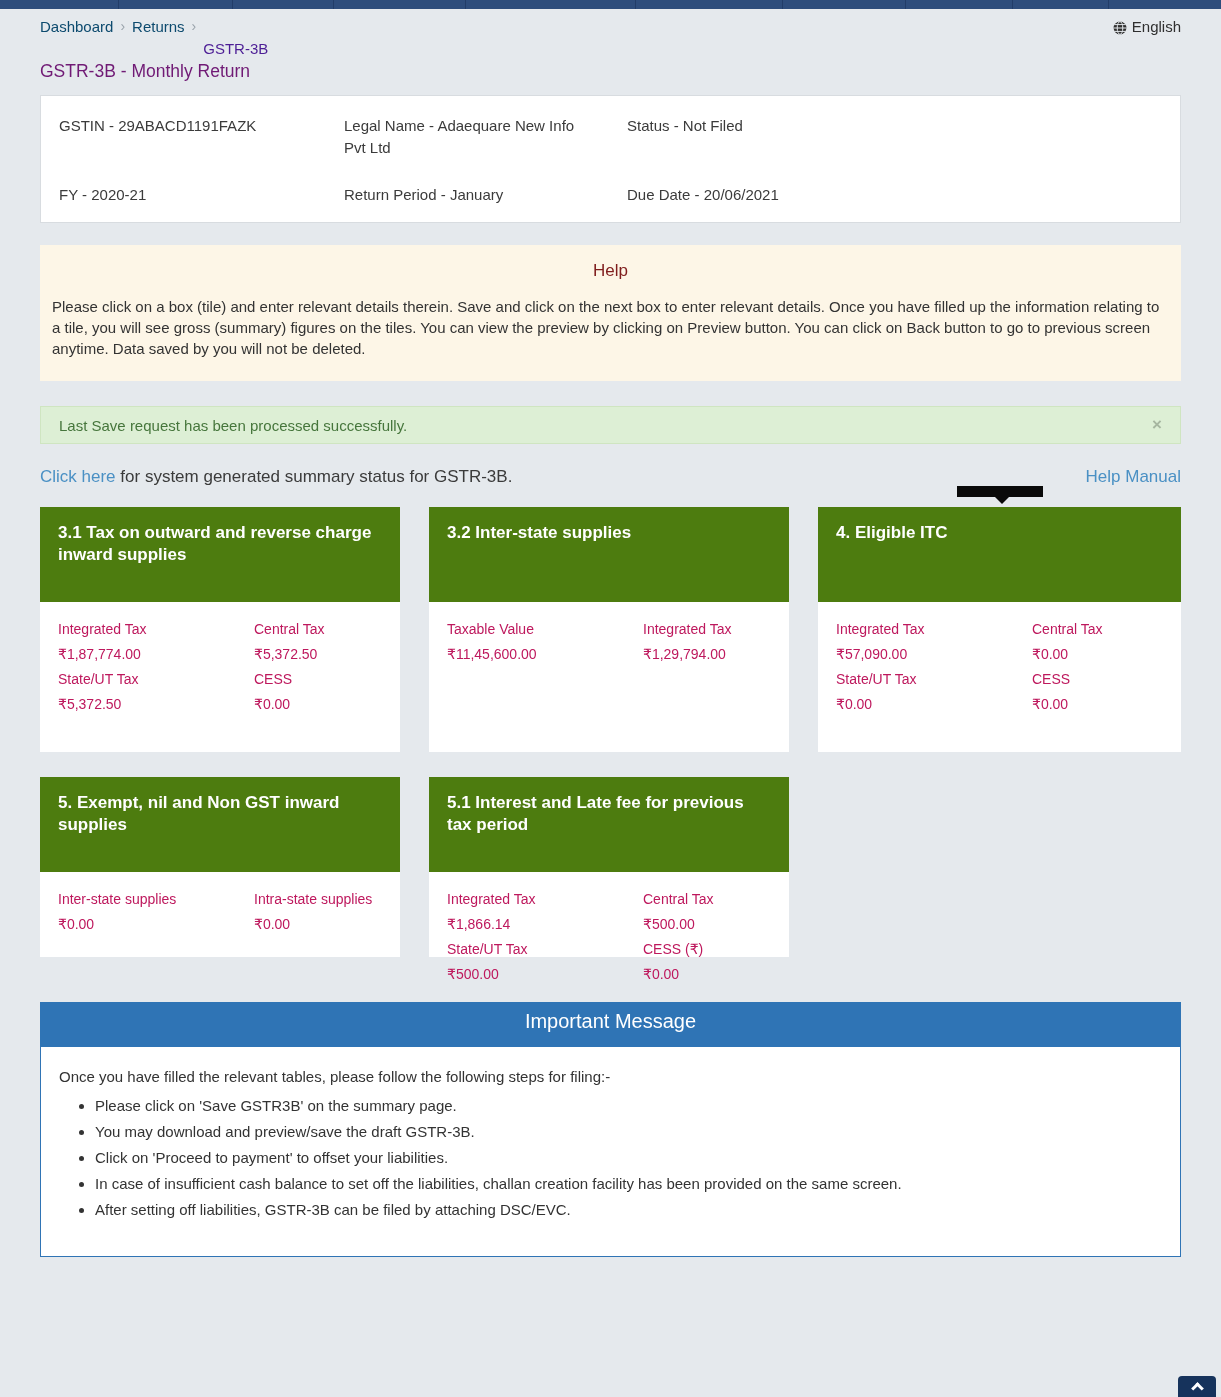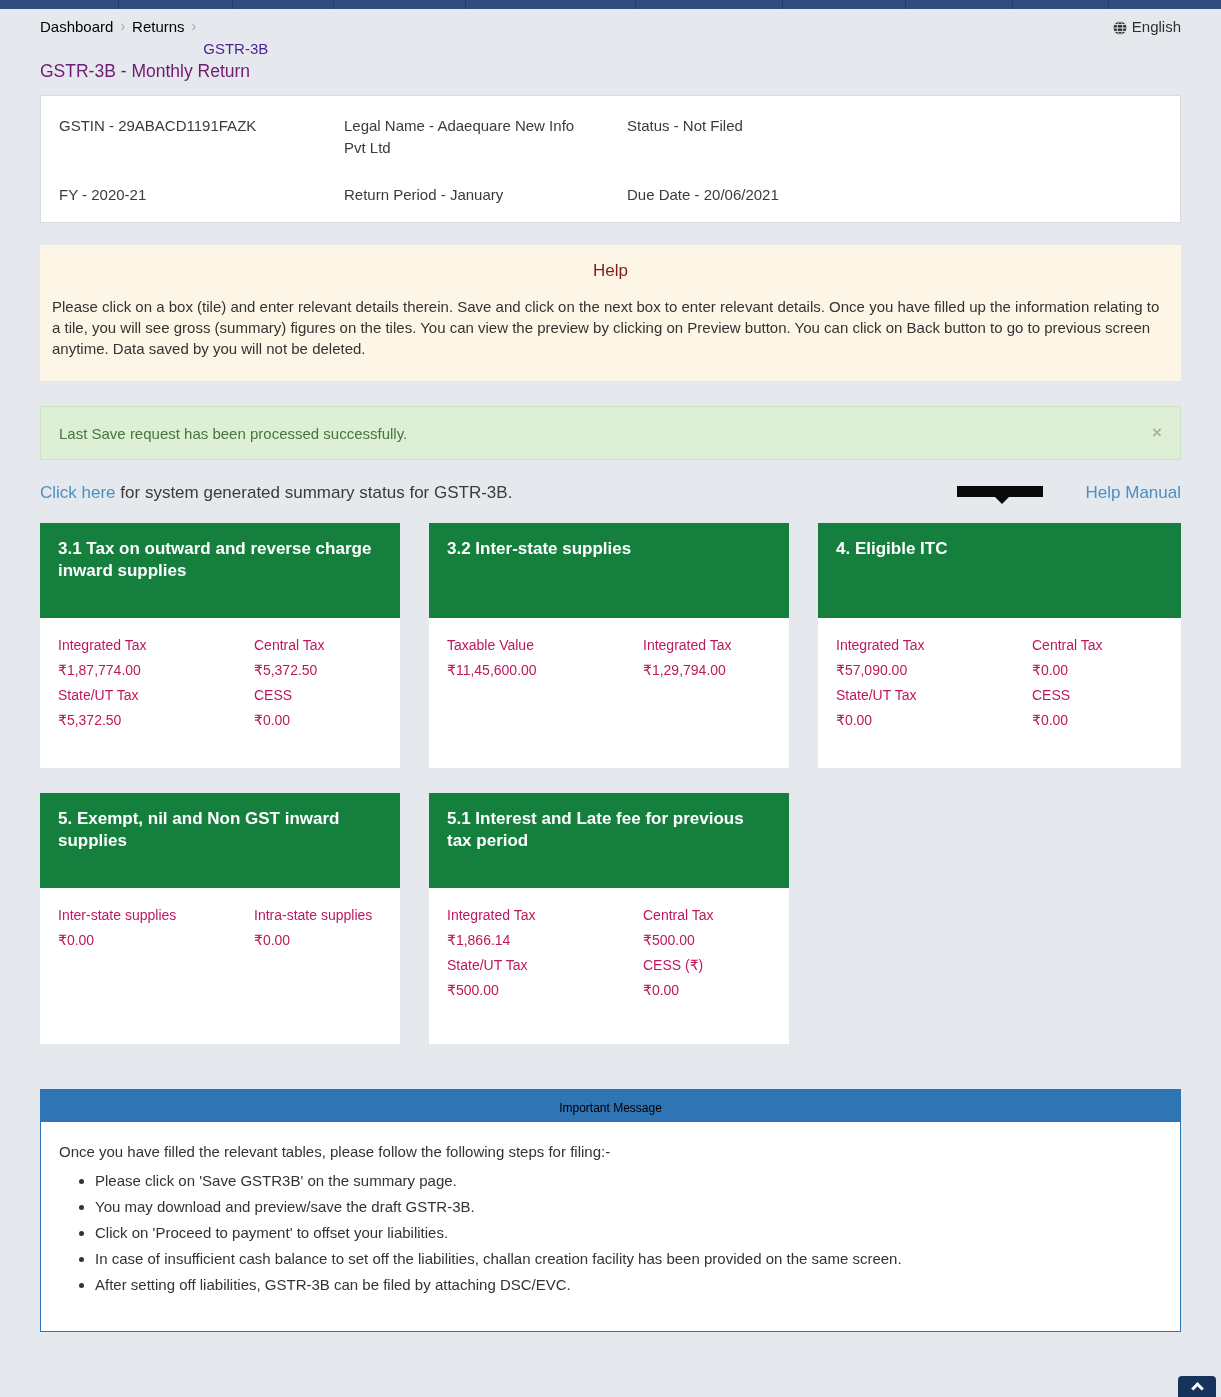--- a/index.html
+++ b/index.html
@@ -13,21 +13,21 @@
   }
   .content { padding: 0 40px; position: relative; }
 
   
   .topbar { height: 9px; background: #2e4d7c; position: relative; }
   .topbar .sep { position: absolute; top: 0; width: 1px; height: 9px; background: #223d68; }
 
   
   .crumb-row { display: flex; justify-content: space-between; align-items: center; margin-top: 7px; height: 20px; }
   .crumbs { display: flex; align-items: center; gap: 7px; font-size: 15px; }
-  .crumbs a { color: #000000; text-decoration: none; cursor: pointer; }
+  .crumbs a { color: #0c4a6e; text-decoration: none; cursor: pointer; }
   .crumbs .sep { color: #9aa3ab; font-size: 14px; }
   .crumbs .current { color: #4c1d95; margin-top: 44px; }
   .lang { display: flex; align-items: flex-end; gap: 5px; color: #2f2f2f; font-size: 15px; }
 
   
   .title-row { display: flex; justify-content: space-between; align-items: flex-start; margin-top: 19px; }
   .page-title { font-size: 17.5px; color: #701a75; font-weight: 400; padding-top: 6px; }
   .facil { display: flex; align-items: center; gap: 6px; }
   .facil a { color: #4287c6; font-size: 17px; text-decoration: none; padding-top: 12px; }
   .refresh-btn { width: 36px; height: 36px; background: #2d5486; border: none; cursor: pointer;
@@ -37,47 +37,47 @@
   .card { background: #fff; border: 1px solid #d8dce0; margin-top: 13px; padding: 19px 18px 16px 18px; }
   .card .grid { display: grid; grid-template-columns: 285px 283px 1fr; row-gap: 25px; }
   .card .cell { font-size: 15px; color: #3b3b3b; line-height: 22px; padding-right: 40px; }
 
   
   .help-panel { background: #fdf6e7; margin-top: 22px; padding: 16px 12px 22px 12px; }
   .help-title { text-align: center; font-size: 17px; color: #7f1d1d; margin-bottom: 15px; }
   .help-text { font-size: 15px; line-height: 21px; color: #333; }
 
   
-  .alert { background: #ddefd5; border: 1px solid #cfe5c1; margin-top: 25px; height: 54px;
+  .alert { background: #ddefd5; border: 1px solid #cfe5c1; margin-top: 25px; height: 38px;
            display: flex; align-items: center; justify-content: space-between; padding: 0 18px; }
   .alert-msg { color: #46763c; font-size: 15px; }
   .alert-close { color: #a6b6a0; font-size: 17px; font-weight: bold; cursor: pointer; border: none; background: transparent; }
 
   
   .status-row { display: flex; justify-content: space-between; margin-top: 23px; font-size: 17px; }
   .status-row a { color: #4a90c4; text-decoration: none; cursor: pointer; }
 
   
   .tooltip-artifact { position: absolute; left: 957px; top: 486px; width: 86px; height: 11px; background: #0a0a0a; }
   .tooltip-artifact::after { content: ""; position: absolute; left: 38px; top: 11px;
       border-left: 7px solid transparent; border-right: 7px solid transparent; border-top: 7px solid #0a0a0a; }
 
   
   .tiles { display: grid; grid-template-columns: 360px 360px 363px; column-gap: 29px; row-gap: 25px; margin-top: 20px; }
   .tile { height: 245px; background: #fff; cursor: pointer; }
-  .tile.tall { height: 251px; }
-  .tile-header { background: #15803d; color: #fff; height: 95px; padding: 15px 18px;
+  .tile.tall { height: 180px; }
+  .tile-header { background: #4d7c0f; color: #fff; height: 95px; padding: 15px 18px;
                  font-size: 17px; font-weight: bold; line-height: 22px; }
   .tile-body { display: grid; grid-template-columns: 196px 1fr; padding: 15px 18px; }
   .tile-item p { font-size: 14px; line-height: 25px; color: #be185d; }
 
   
   .important { margin-top: 45px; border: 1px solid #2f74b5; background: #fff; }
-  .important-header { background: #2f74b5; color: #000000; text-align: center; font-size: 12px;
-                      height: 32px; line-height: 36px; }
+  .important-header { background: #2f74b5; color: #ffffff; text-align: center; font-size: 20px;
+                      height: 44px; line-height: 36px; }
   .important-body { padding: 20px 18px 30px 18px; font-size: 15px; color: #333; }
   .important-body .intro { margin-bottom: 9px; line-height: 20px; }
   .important-body ul { margin-left: 36px; }
   .important-body li { line-height: 20px; margin-bottom: 6px; }
 
   
   .scroll-top { position: absolute; right: 5px; top: 1376px; width: 38px; height: 26px; background: #16335c;
                 border: none; border-radius: 4px; cursor: pointer; display: flex; justify-content: center; padding-top: 8px; }
   .chev { width: 9px; height: 9px; border-left: 3px solid #fff; border-top: 3px solid #fff; transform: rotate(45deg); }
 </style>

